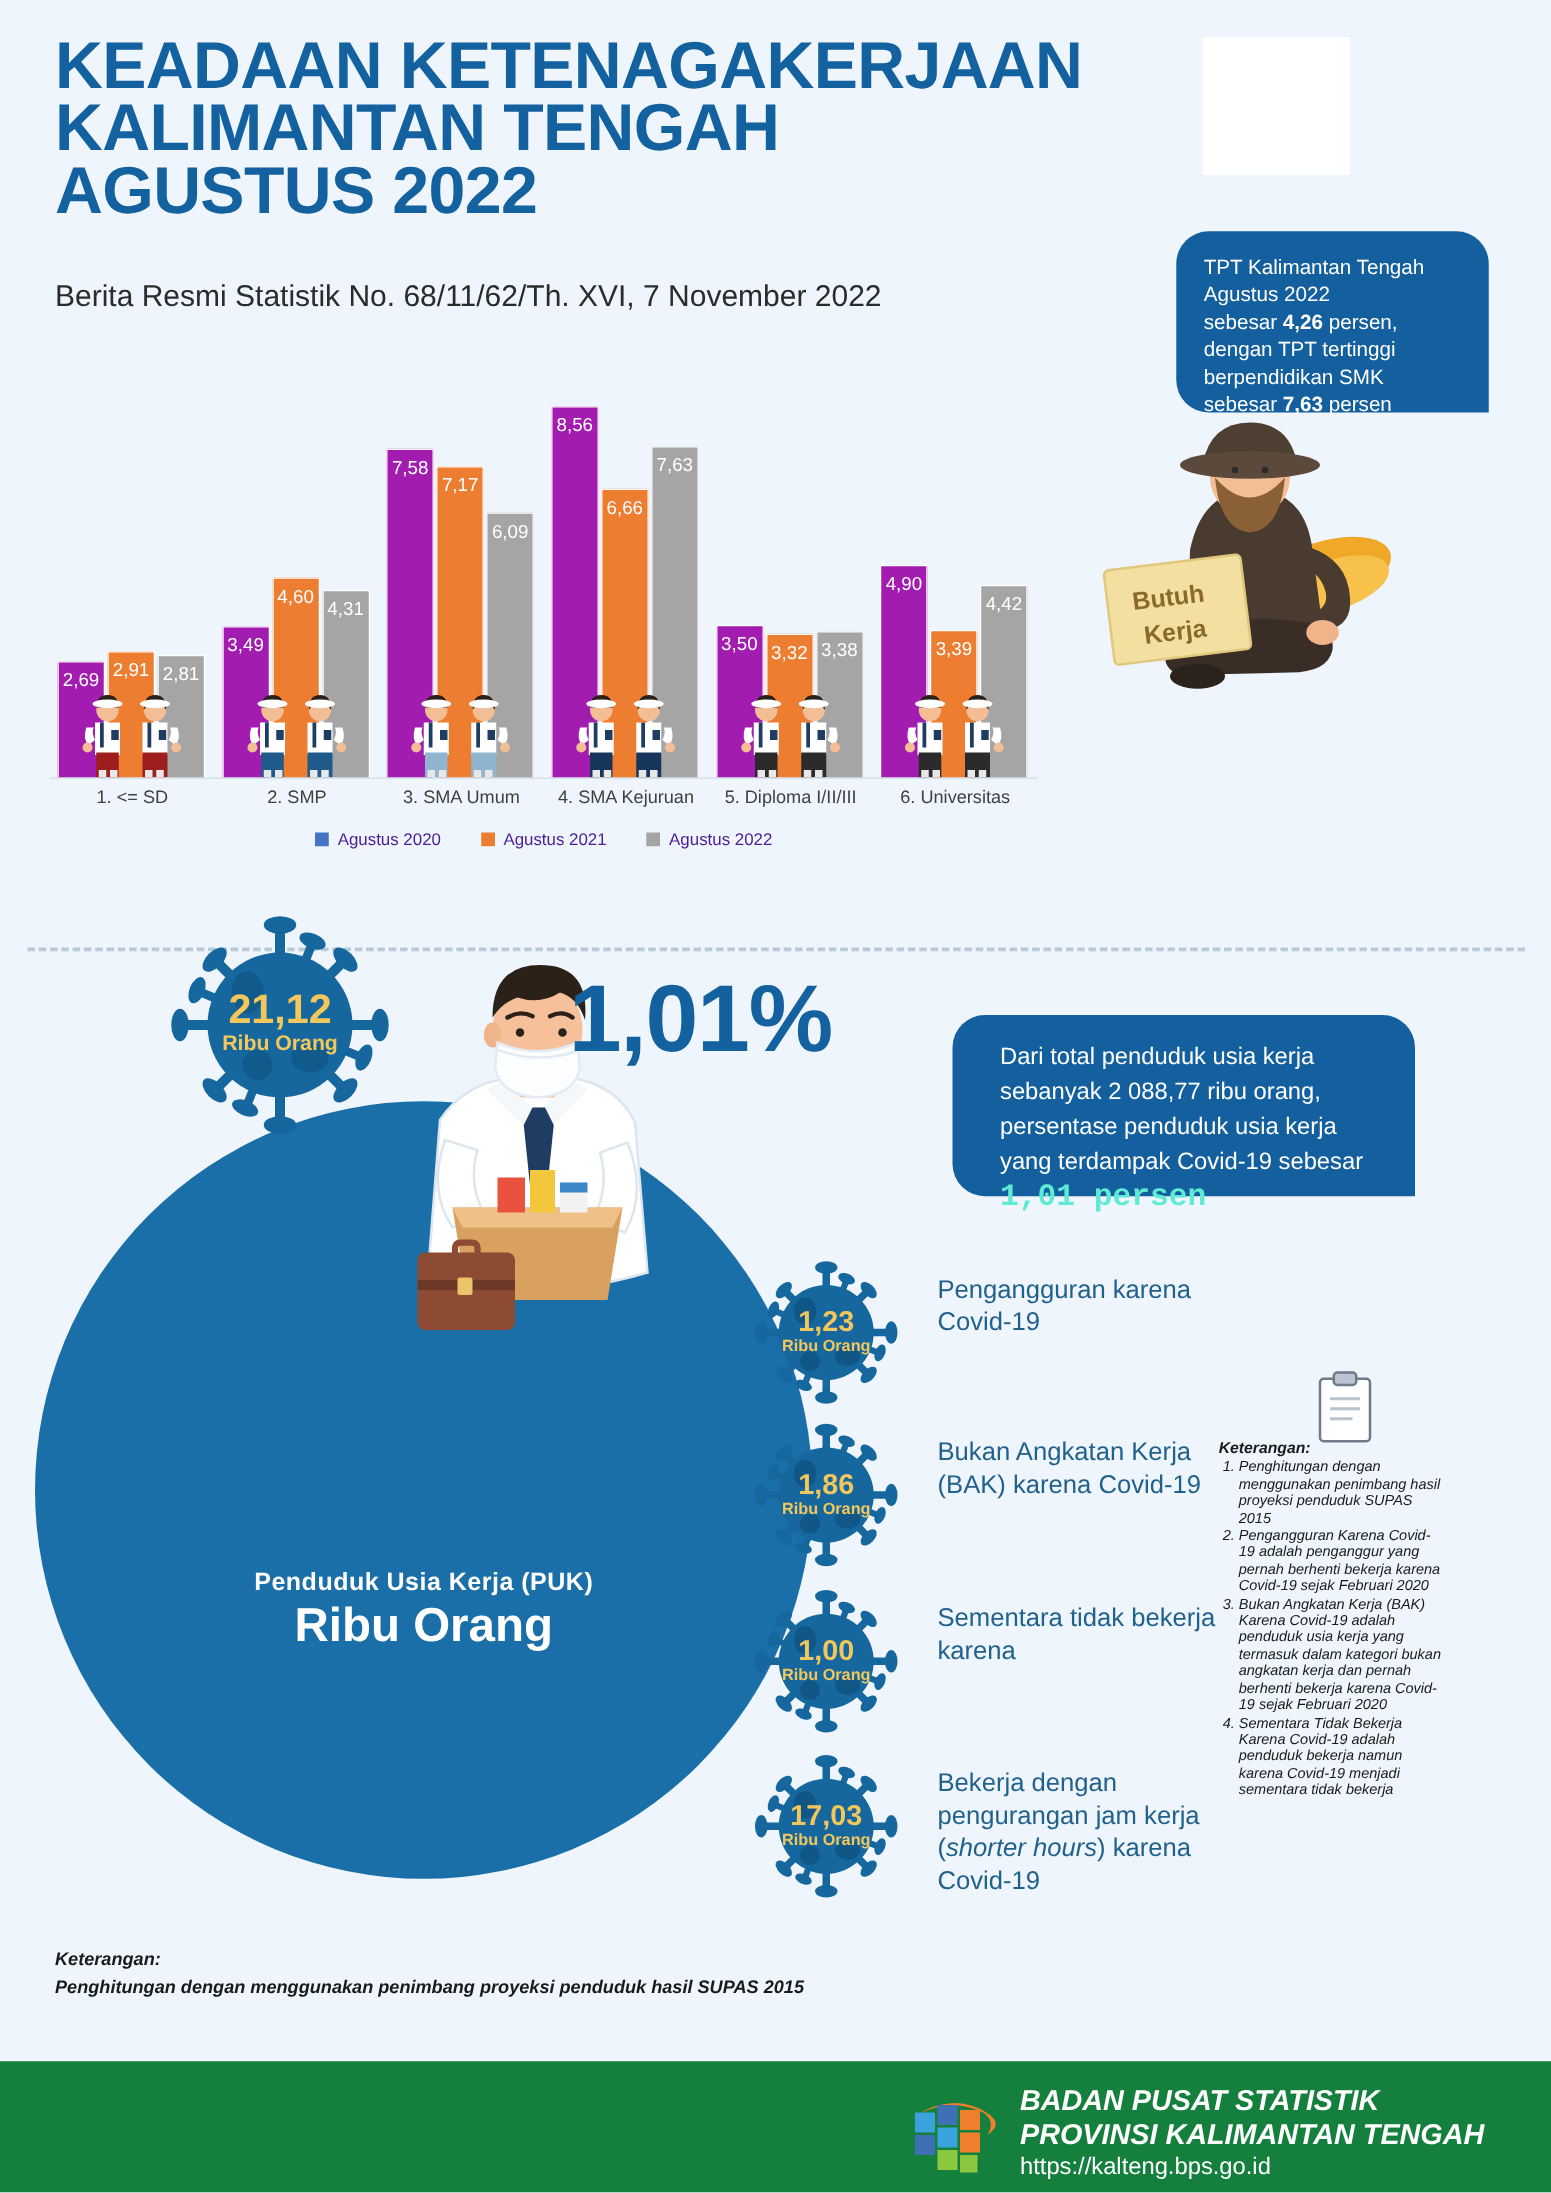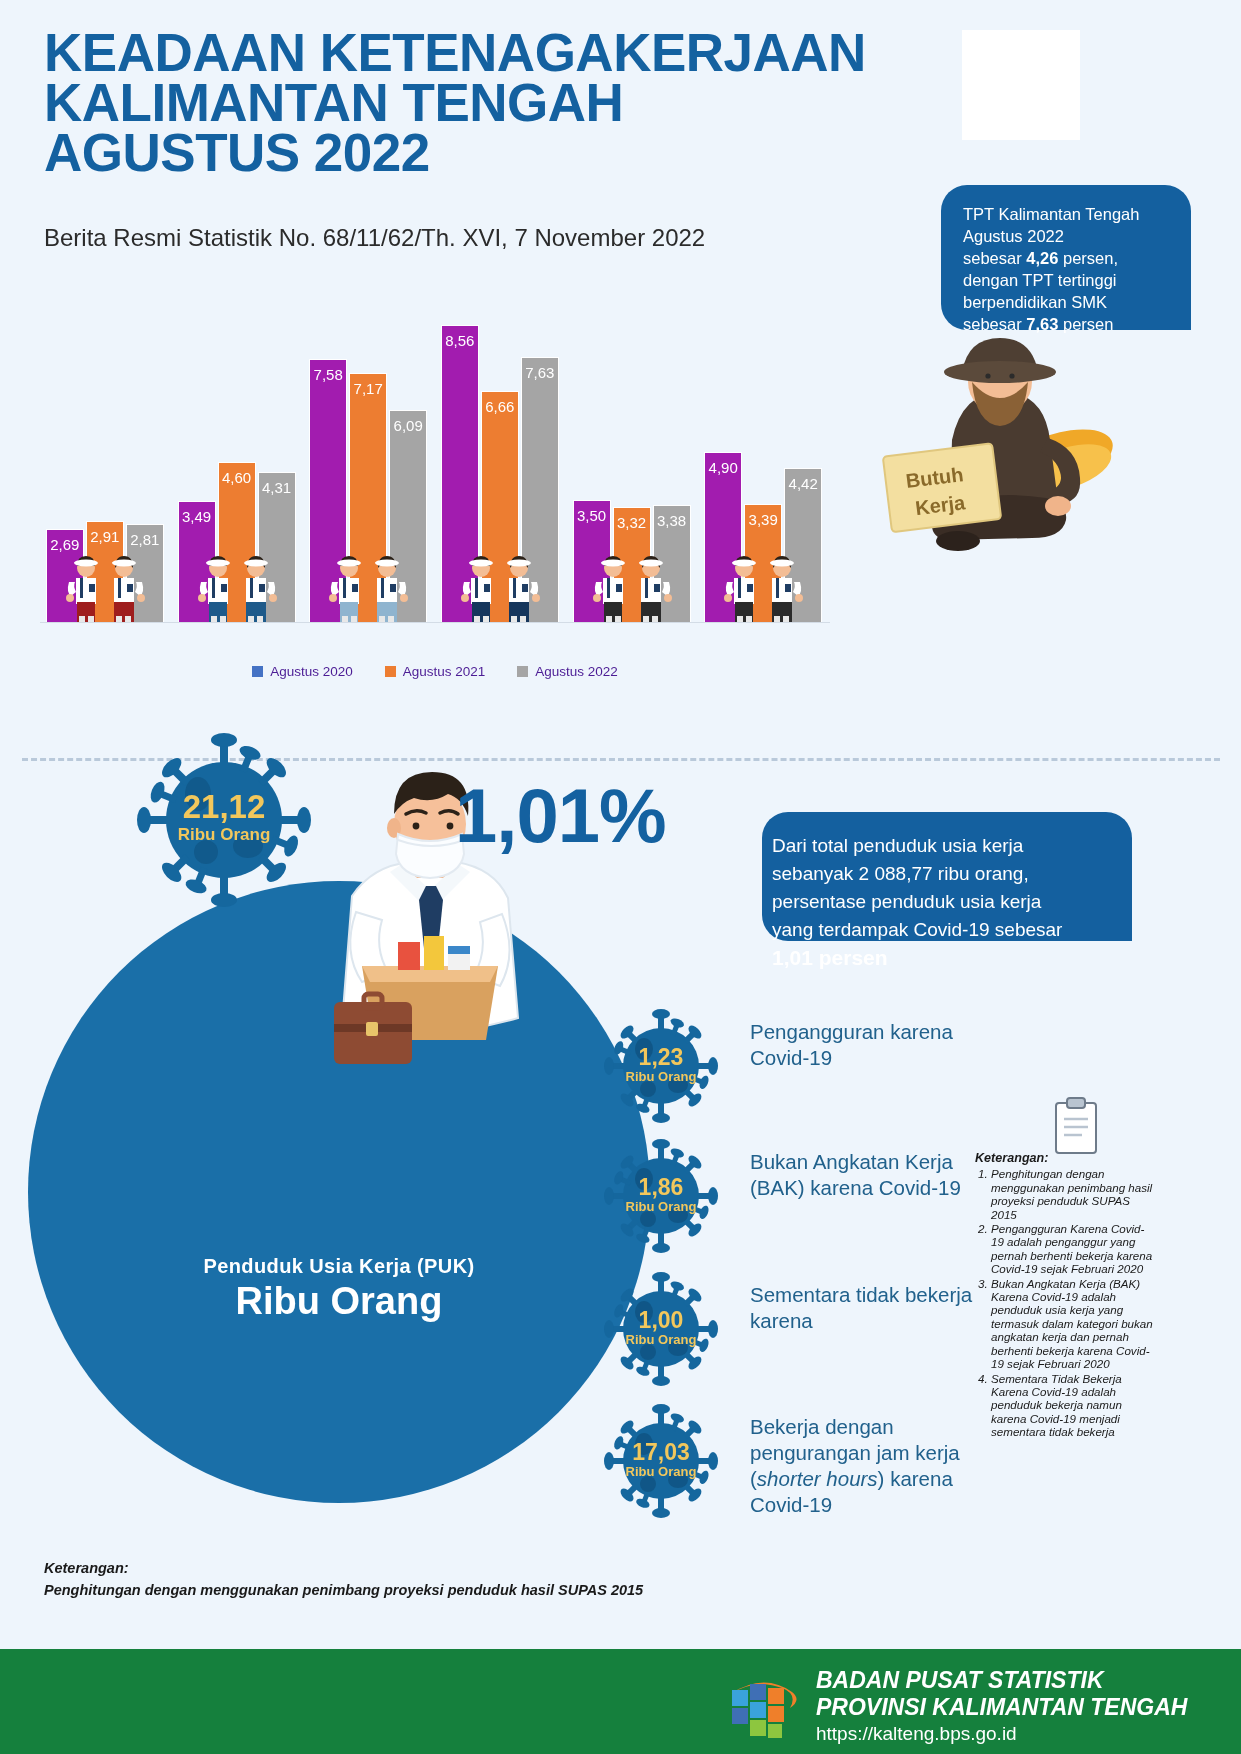--- a/index.html
+++ b/index.html
@@ -113,26 +113,26 @@
   .man-illu { position: absolute; left: 290px; top: 766px; width: 285px; height: 330px; }
 
   
   .pct {
     position: absolute; left: 455px; top: 772px;
     font-size: 76px; font-weight: bold; color: #1461a0; letter-spacing: -1px;
   }
 
   
   .intro-box {
-    position: absolute; left: 762px; top: 812px; width: 370px; height: 129px;
+    position: absolute; left: 762px; top: 812px; width: 370px; height: 145px;
     background: #14609f; border-radius: 26px 26px 0 26px;
-    color: #ffffff; padding: 20px 18px 0 10px;
+    color: #ffffff; padding: 20px 18px 0 38px;
     font-size: 19px; line-height: 28px;
   }
-  .intro-hl { color: #ffffff; font-weight: bold; font-size: 21px; }
+  .intro-hl { color: #5eead4; font-weight: bold; font-size: 25px; font-family: Liberation Mono, monospace; }
 
   
   .vrow { position: absolute; left: 600px; width: 560px; }
   .vicon { position: absolute; left: 0; top: 0; width: 122px; height: 122px; }
   .vtext {
     position: absolute; left: 150px; top: 14px; width: 250px;
     font-size: 20.5px; line-height: 26px; color: #21618c;
   }
   .vtext i { font-style: italic; }
 
@@ -445,20 +445,28 @@
             <path d="M51 24 q0 -12 9 -12 q9 0 9 12 q-4 -6 -9 -6 q-5 0 -9 6z" fill="#2b2118"></path>
             <ellipse cx="60" cy="19" rx="12" ry="3.5" fill="#ffffff"></ellipse>
             <path d="M78 38 q3 10 -2 14 l-5 -4 q3 -6 1 -10z" fill="#ffffff"></path>
             <circle cx="77" cy="54" r="4" fill="#f3bd95"></circle>
             <rect x="52" y="72" width="6" height="6" fill="#e8e8e8"></rect>
             <rect x="61" y="72" width="6" height="6" fill="#e8e8e8"></rect>
           </svg>
         </div>
       </div>
     <div class="axis-line"></div>
+    <div class="cat-labels" id="cat-labels">
+        <div class="cat" style="left: -14.1667px;">1. &lt;= SD</div>
+        <div class="cat" style="left: 117.5px;">2. SMP</div>
+        <div class="cat" style="left: 249.167px;">3. SMA Umum</div>
+        <div class="cat" style="left: 380.833px;">4. SMA Kejuruan</div>
+        <div class="cat" style="left: 512.5px;">5. Diploma I/II/III</div>
+        <div class="cat" style="left: 644.167px;">6. Universitas</div>
+      </div>
     <div class="legend" id="chart-legend">
         <div class="legend-item">
           <span class="swatch sw2020"></span>
           <span>Agustus 2020</span>
         </div>
         <div class="legend-item">
           <span class="swatch sw2021"></span>
           <span>Agustus 2021</span>
         </div>
         <div class="legend-item">

